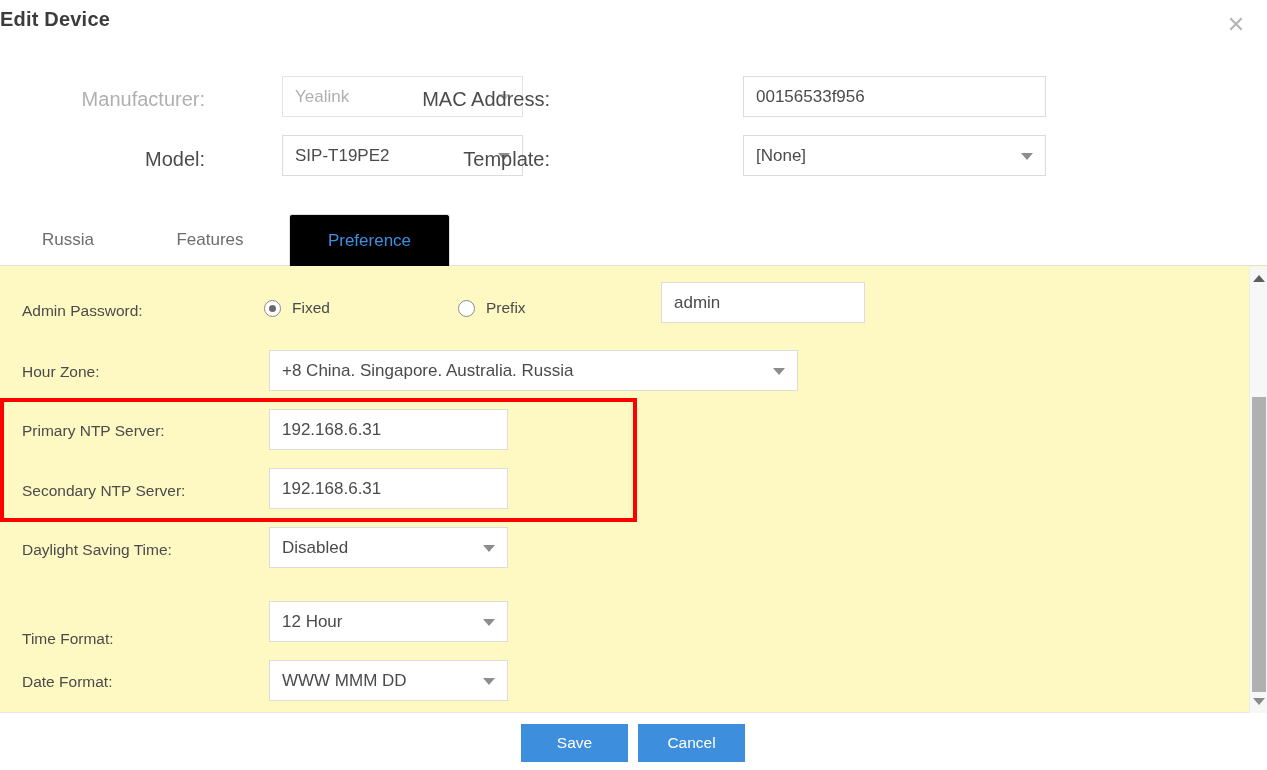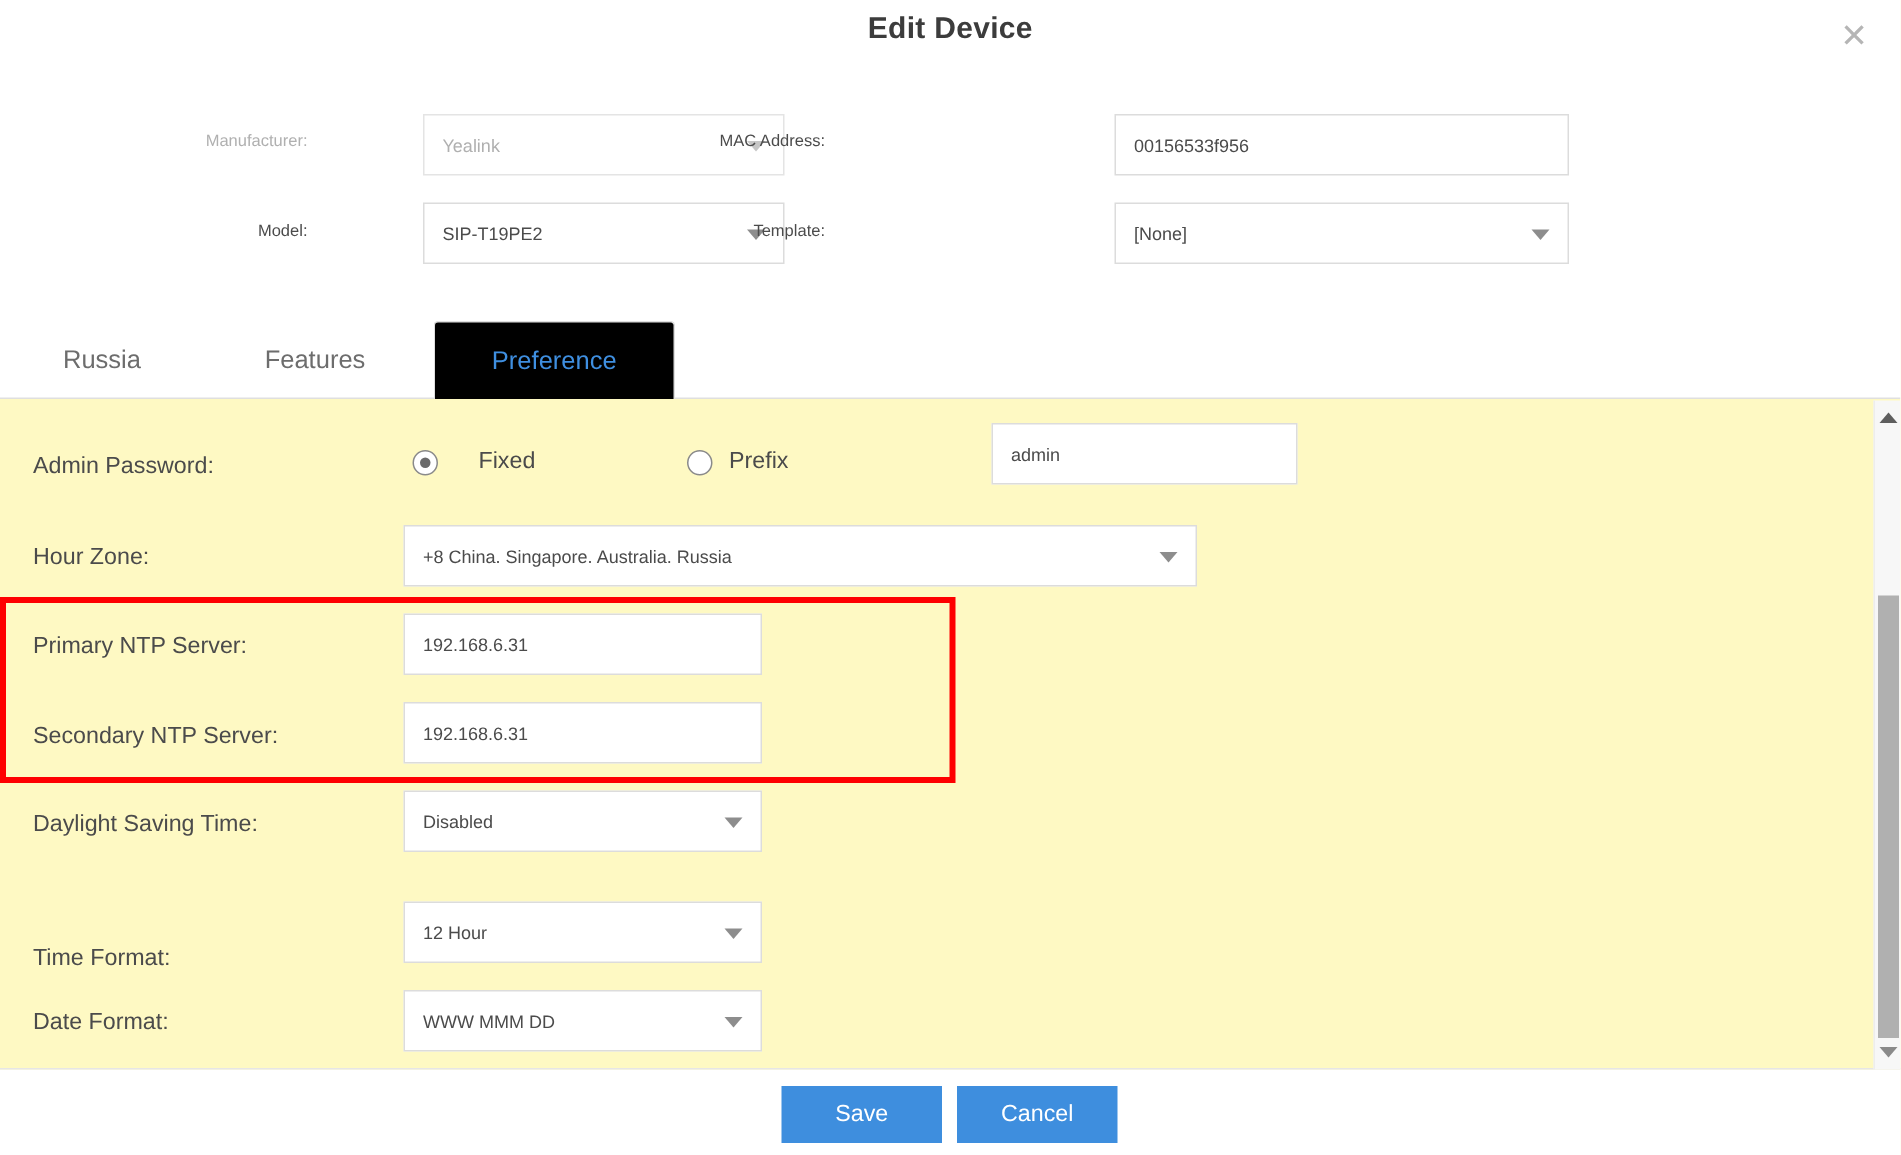--- a/index.html
+++ b/index.html
@@ -16,21 +16,20 @@
     width: 1267px;
     height: 770px;
     background: #ffffff;
   }
 
   
   .dialog-title {
     position: absolute;
     left: 0; top: 8px;
     width: 1267px;
-    text-align: center;
     font-size: 20px;
     font-weight: bold;
     color: #3c3c3c;
     letter-spacing: .2px;
   }
   .close-btn {
     position: absolute;
     right: 18px; top: 12px;
     width: 26px; height: 26px;
     color: #b5b5b5;
@@ -39,32 +38,32 @@
     text-align: center;
     cursor: pointer;
     font-family: "DejaVu Sans", sans-serif;
     font-weight: 300;
     user-select: none;
   }
 
   
   .hdr-label {
     position: absolute;
-    font-size: 11px;
+    font-size: 20px;
     color: #4b4b4b;
     text-align: right;
     white-space: nowrap;
   }
   .hdr-label.muted { color: #b0b0b0; }
 
   .field {
     position: absolute;
     border: 1px solid #dcdcdc;
     background: #ffffff;
-    font-size: 12px;
+    font-size: 17px;
     color: #4b4b4b;
     display: flex;
     align-items: center;
     padding: 0 12px;
     white-space: nowrap;
     overflow: hidden;
     text-align: center;
   }
   .field.disabled {
     color: #b0b0b0;
@@ -250,21 +249,21 @@
   <div class="tabbar">
     <div class="tab" style="left:22px; width:92px;">Russia</div>
     <div class="tab" style="left:152px; width:116px;">Features</div>
     <div class="tab active" style="left:289px; width:161px;">Preference</div>
   </div>
 
   <div class="panel">
 
     <div class="row-label" style="left:22px; top:36px;">Admin Password:</div>
 
-    <div class="radio-wrap" style="left:275px; top:33px;gap:16px;">
+    <div class="radio-wrap" style="left:264px; top:33px;">
       <span class="radio checked"></span>
       <span class="radio-label">Fixed</span>
     </div>
 
     <div class="radio-wrap" style="left:458px; top:33px;">
       <span class="radio"></span>
       <span class="radio-label">Prefix</span>
     </div>
 
     <div class="field" style="left:661px; top:16px; width:204px; height:41px;">

